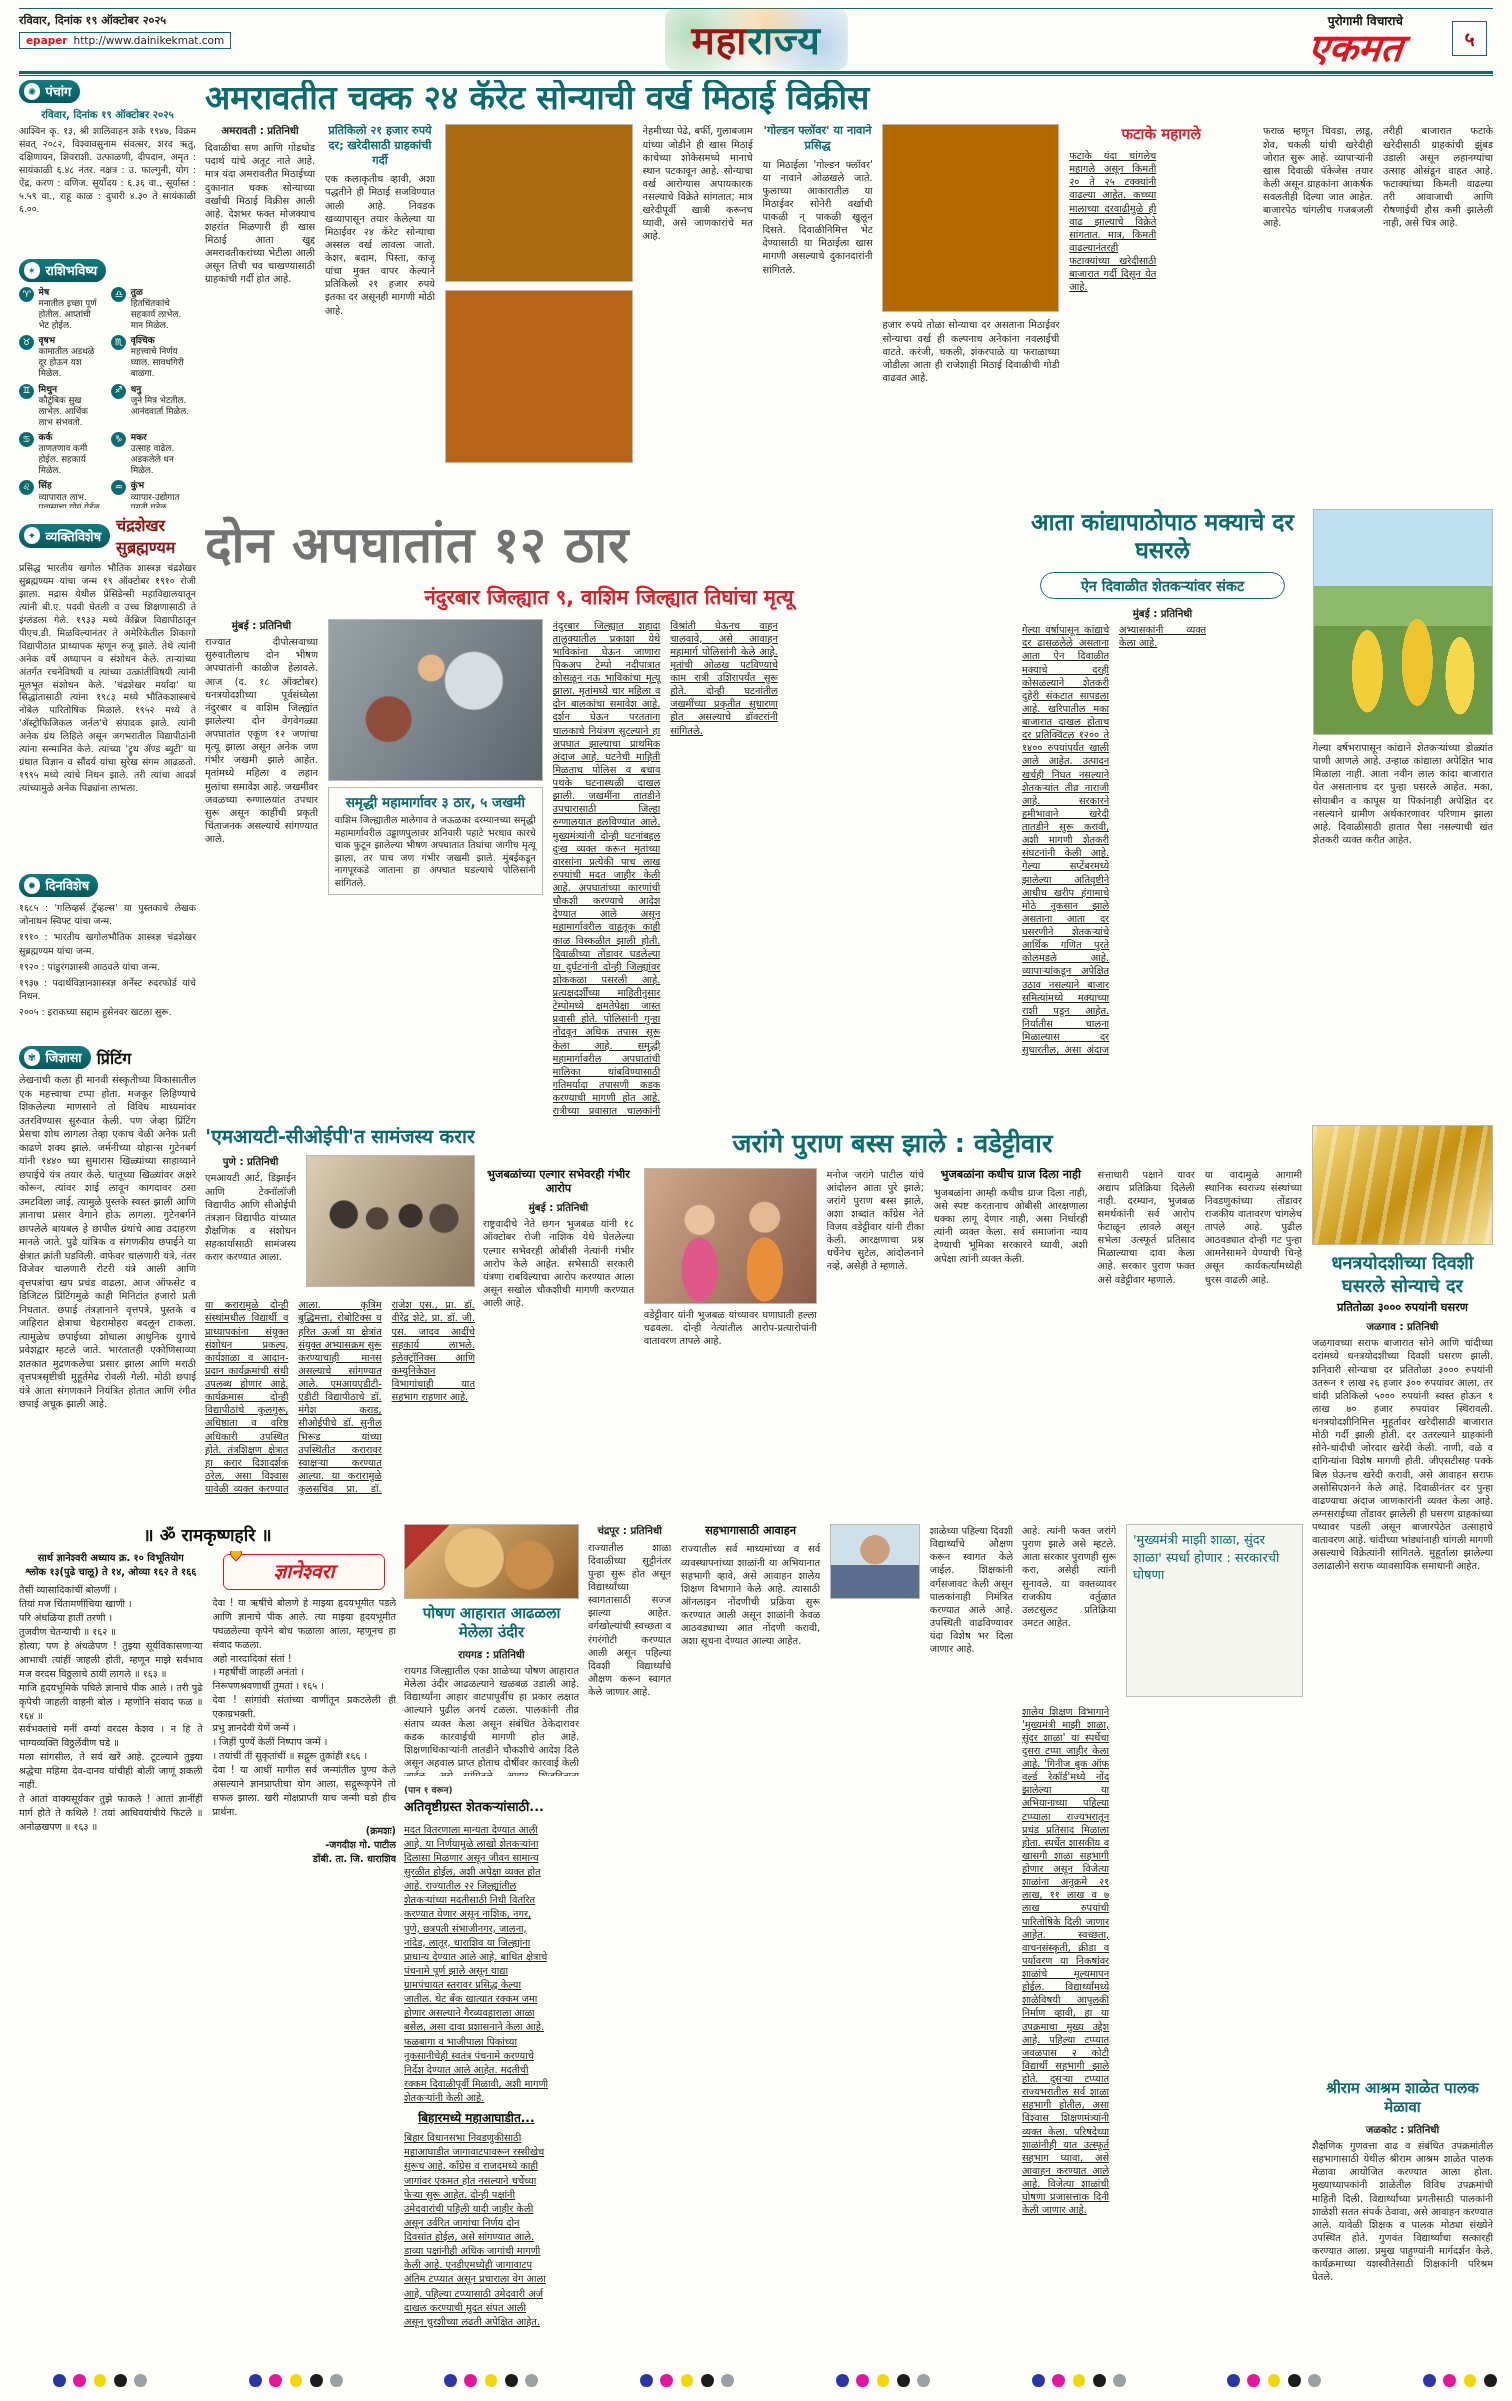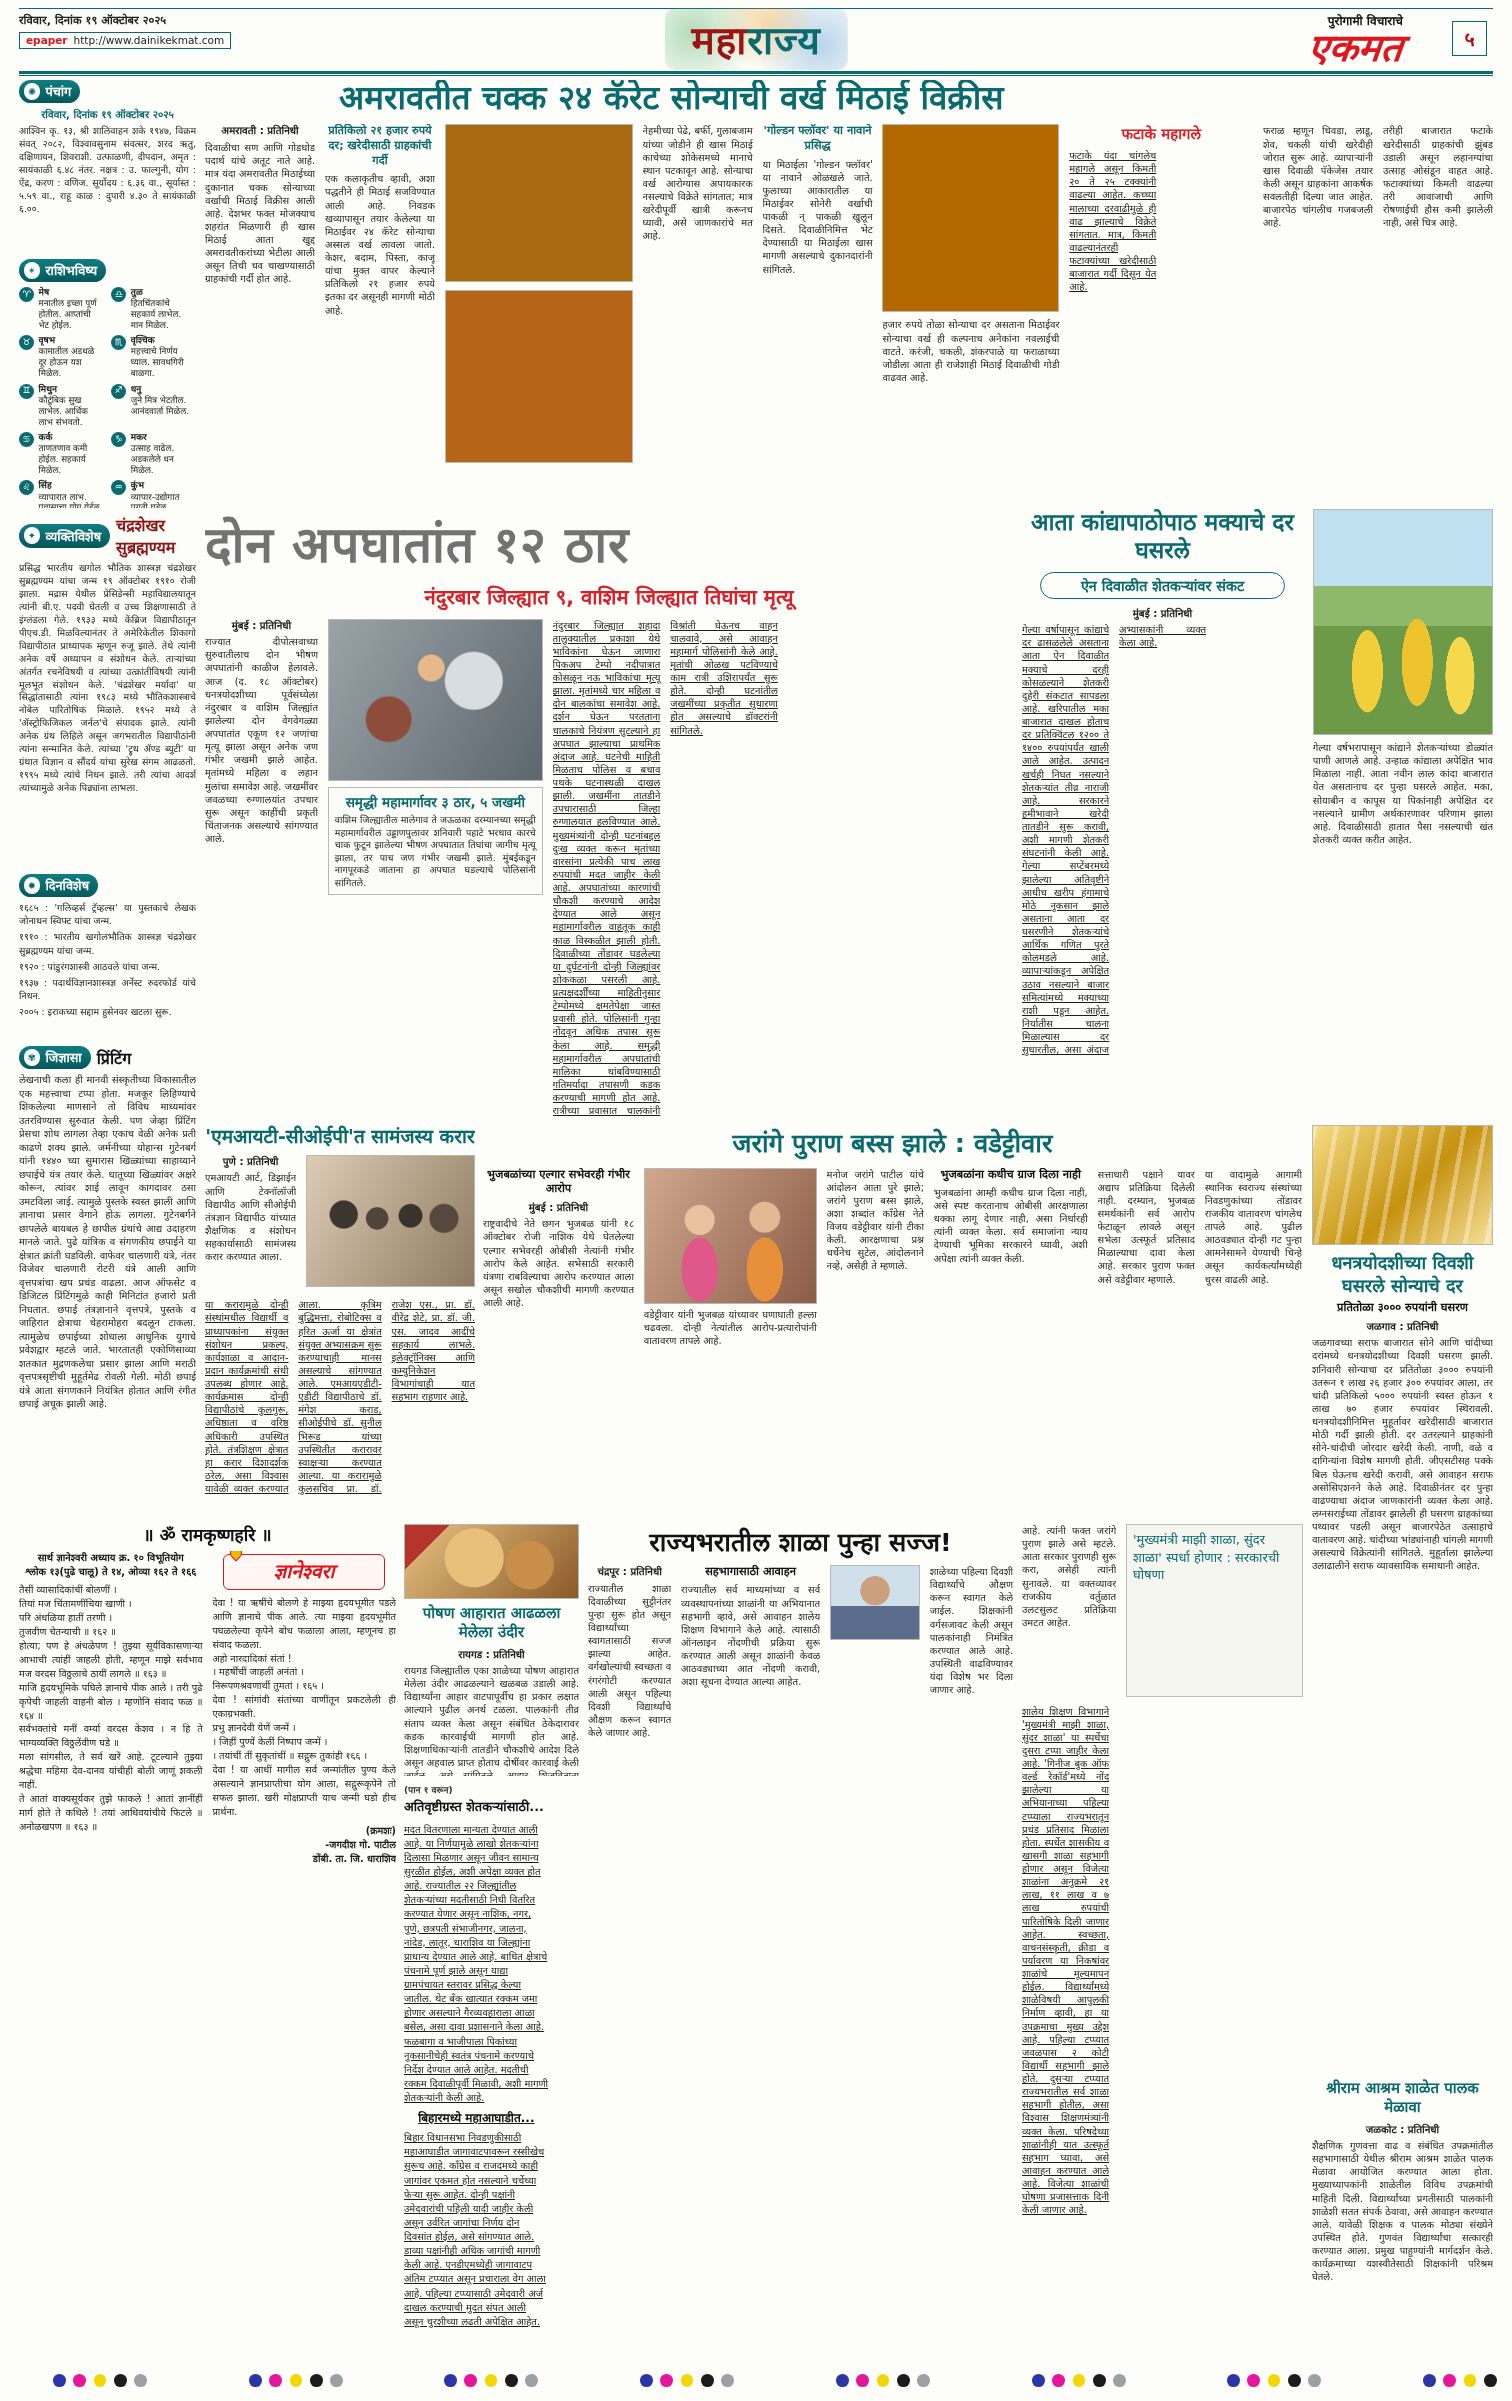--- a/index.html
+++ b/index.html
@@ -293,21 +293,21 @@
 । तयांचीं तीं सुकृतांचीं ॥ सद्गुरू तुकांही १६६ ।
 देवा ! या आधीं मागील सर्व जन्मांतील पुण्य केले असल्याने ज्ञानप्राप्तीचा योग आला, सद्गुरूकृपेने तो सफल झाला. खरी मोक्षप्राप्ती याच जन्मी घडो हीच प्रार्थना.</div>
         <div class="pre" style="font-weight:700;text-align:right;margin-top:6px">(क्रमशः)
 -जगदीश गो. पाटील
 डोंबी. ता. जि. धाराशिव</div>
       </div>
     </div>
   </div>
 
   <div class="abs clip" style="left:205px;top:80px;width:1288px;height:420px;">
-    <div class="hl-mithai" style="width:62%;text-align:right;">अमरावतीत चक्क २४ कॅरेट सोन्याची वर्ख मिठाई विक्रीस</div>
+    <div class="hl-mithai" style="width:62%;">अमरावतीत चक्क २४ कॅरेट सोन्याची वर्ख मिठाई विक्रीस</div>
     <div class="flexrow" style="height:366px;margin-top:7.5px;">
       <div class="fcol bodytxt">
         <div class="dateline">अमरावती : प्रतिनिधी</div>
         <span>दिवाळीचा सण आणि गोडधोड पदार्थ यांचे अतूट नाते आहे. मात्र यंदा अमरावतीत मिठाईच्या दुकानात चक्क सोन्याच्या वर्खाची मिठाई विक्रीस आली आहे. देशभर फक्त मोजक्याच शहरांत मिळणारी ही खास मिठाई आता खुद्द अमरावतीकरांच्या भेटीला आली असून तिची चव चाखण्यासाठी ग्राहकांची गर्दी होत आहे.</span>
       </div>
       <div class="fcol bodytxt">
         <div class="sub-teal">प्रतिकिलो २१ हजार रुपये दर; खरेदीसाठी ग्राहकांची गर्दी</div>
         <span>एक कलाकृतीच व्हावी, अशा पद्धतीने ही मिठाई सजविण्यात आली आहे. निवडक खव्यापासून तयार केलेल्या या मिठाईवर २४ कॅरेट सोन्याचा अस्सल वर्ख लावला जातो. केशर, बदाम, पिस्ता, काजू यांचा मुक्त वापर केल्याने प्रतिकिलो २१ हजार रुपये इतका दर असूनही मागणी मोठी आहे.</span>
       </div>
       <div style="flex:0 0 188px;display:flex;flex-direction:column;gap:7.5px;">
@@ -417,21 +417,20 @@
   </div>
 
   <div class="abs clip" style="left:404px;top:1524px;width:175px;height:252px;">
     <div class="ph ph-food" style="height:75px;"></div>
     <div class="hl-small">पोषण आहारात आढळला मेलेला उंदीर</div>
     <div class="dateline">रायगड : प्रतिनिधी</div>
     <div class="bodytxt">रायगड जिल्ह्यातील एका शाळेच्या पोषण आहारात मेलेला उंदीर आढळल्याने खळबळ उडाली आहे. विद्यार्थ्यांना आहार वाटपापूर्वीच हा प्रकार लक्षात आल्याने पुढील अनर्थ टळला. पालकांनी तीव्र संताप व्यक्त केला असून संबंधित ठेकेदारावर कडक कारवाईची मागणी होत आहे. शिक्षणाधिकाऱ्यांनी तातडीने चौकशीचे आदेश दिले असून अहवाल प्राप्त होताच दोषींवर कारवाई केली जाईल, असे सांगितले. आहार शिजविताना स्वच्छतेचे निकष पाळले जात नसल्याच्या तक्रारी यापूर्वीही आल्या होत्या.</div>
   </div>
 
   <div class="abs clip" style="left:588px;top:1524px;width:425px;height:252px;">
-    <div class="hl-school">राज्यभरातील शाळा पुन्हा सज्ज!</div>
     <div class="flexrow" style="height:202px;">
       <div class="fcol bodytxt">
         <div class="dateline">चंद्रपूर : प्रतिनिधी</div>
         <span>राज्यातील शाळा दिवाळीच्या सुट्टीनंतर पुन्हा सुरू होत असून विद्यार्थ्यांच्या स्वागतासाठी सज्ज झाल्या आहेत. वर्गखोल्यांची स्वच्छता व रंगरंगोटी करण्यात आली असून पहिल्या दिवशी विद्यार्थ्यांचे औक्षण करून स्वागत केले जाणार आहे.</span>
       </div>
       <div class="fcol bodytxt" style="flex:0 0 139px;">
         <div class="sub-dark">सहभागासाठी आवाहन</div>
         <span>राज्यातील सर्व माध्यमांच्या व सर्व व्यवस्थापनांच्या शाळांनी या अभियानात सहभागी व्हावे, असे आवाहन शालेय शिक्षण विभागाने केले आहे. त्यासाठी ऑनलाइन नोंदणीची प्रक्रिया सुरू करण्यात आली असून शाळांनी केवळ आठवड्याच्या आत नोंदणी करावी, अशा सूचना देण्यात आल्या आहेत.</span>
       </div>
       <div class="ph ph-portrait" style="flex:0 0 90px;height:75px;"></div>

